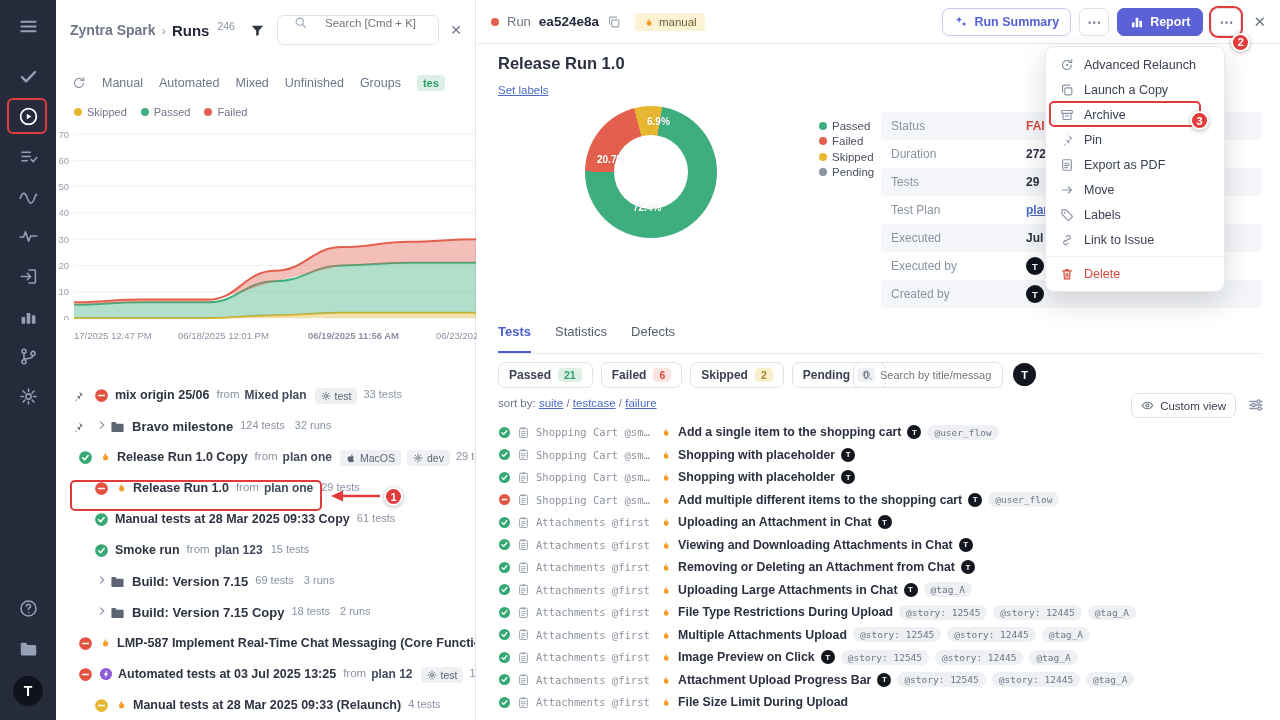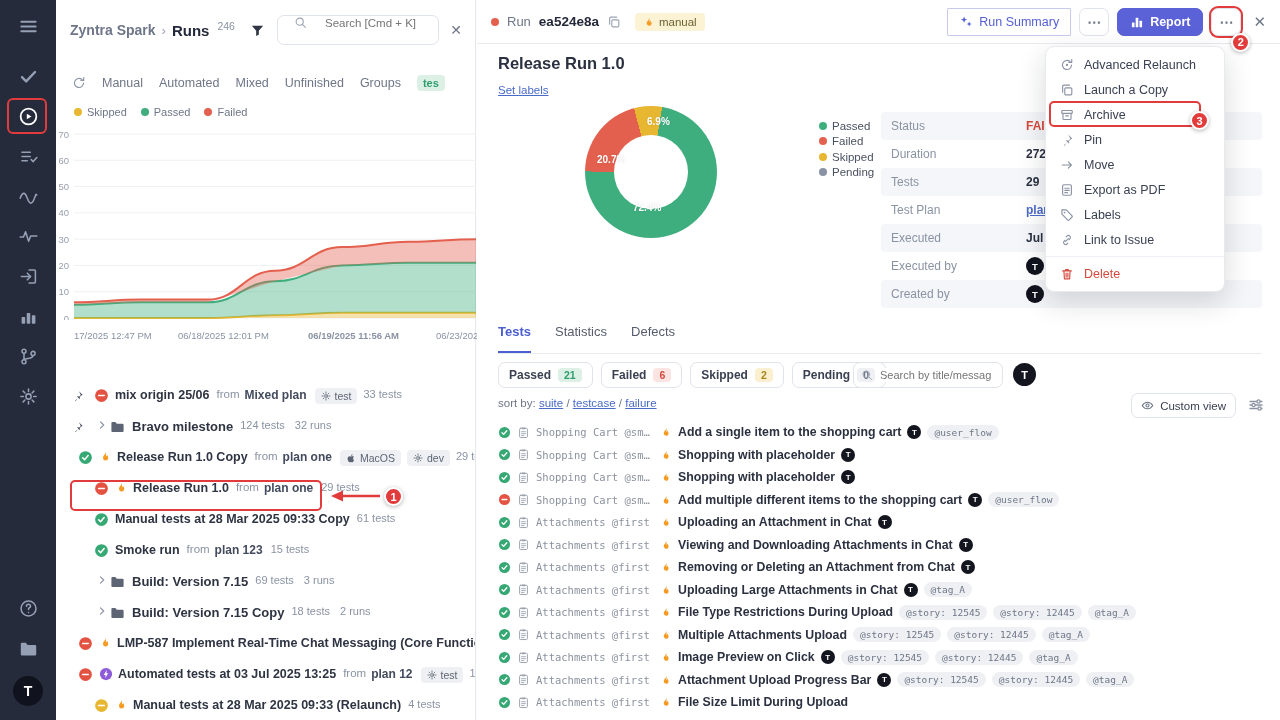--- a/index.html
+++ b/index.html
@@ -69,22 +69,22 @@
   .m-header{position:absolute;left:0;right:0;top:0;height:44px;border-bottom:1px solid #e8eaee;
             display:flex;align-items:center;padding:0 14px;gap:8px}
   .m-dot{width:8px;height:8px;border-radius:50%;background:#e4604e}
   .m-runlabel{font-size:13px;color:#6e7687}
   .m-runid{font-size:13.5px;font-weight:700;color:#23293a}
   .m-copy{width:14px;height:14px;color:#9aa3b2;cursor:pointer}
   .m-badge{display:inline-flex;align-items:center;gap:4px;background:#fbf3d3;border-radius:4px;
            padding:3px 8px;font-size:11.5px;color:#6b6233;margin-left:6px}
   .m-badge .icn{width:12px;height:12px}
   .m-hbtns{margin-left:auto;display:flex;align-items:center;gap:8px}
-  .btn-outline{height:28px;border:1px solid #c6cbee;background:#fff;color:#5560d4;border-radius:1px;
-               font-size:12.5px;font-weight:400;display:flex;align-items:center;gap:6px;padding:0 11px;cursor:pointer}
+  .btn-outline{height:28px;border:1px solid #c6cbee;background:#fff;color:#5560d4;border-radius:7px;
+               font-size:12.5px;font-weight:700;display:flex;align-items:center;gap:6px;padding:0 11px;cursor:pointer}
   .btn-outline .icn{width:14px;height:14px}
   .btn-dots{width:30px;height:28px;border:1px solid #dfe3ea;background:#fff;border-radius:7px;color:#6e7687;
             font-size:14px;font-weight:700;display:flex;align-items:center;justify-content:center;cursor:pointer;position:relative}
   .btn-primary{height:28px;background:#5b61d6;border:1px solid #5b61d6;color:#fff;border-radius:7px;
                font-size:12.5px;font-weight:700;display:flex;align-items:center;gap:6px;padding:0 12px;cursor:pointer}
   .btn-primary .icn{width:14px;height:14px}
   .m-close{color:#6e7687;font-size:15px;margin-left:4px;cursor:pointer}
   .ring{box-shadow:0 0 0 2px #e23b3b}
   .m-title{position:absolute;left:21px;top:54px;font-size:16.5px;font-weight:700;color:#2b3140}
   .set-labels{position:absolute;left:21px;top:84px;font-size:11.5px;color:#4a6bc8;text-decoration:underline;cursor:pointer}
@@ -706,33 +706,33 @@
           <span class="icn ">
             <svg viewBox="0 0 16 16" fill="none" stroke="currentColor" stroke-width="1.3" stroke-linecap="round" stroke-linejoin="round">
               <path d="M9.3 1.8l4.9 4.9-1.9.5-2 2 .3 3.2-2.1-2.1-3.6 4.5-.7-.7 4.5-3.6-2.1-2.1 3.2.3 2-2z" fill="currentColor" stroke="none"></path>
             </svg>
           </span>
           <span>Pin</span>
         </div>
         <div class="menu-item">
           <span class="icn ">
             <svg viewBox="0 0 16 16" fill="none" stroke="currentColor" stroke-width="1.3" stroke-linecap="round" stroke-linejoin="round">
-              <path d="M2.5 8H13M9.5 4.5L13 8l-3.5 3.5"></path>
-            </svg>
-          </span>
-          <span>Move</span>
+              <rect x="3" y="2" width="10" height="12" rx="1.4"></rect>
+              <path d="M5.5 6h5M5.5 8.5h5M5.5 11h3"></path>
+            </svg>
+          </span>
+          <span>Export as PDF</span>
         </div>
         <div class="menu-item">
           <span class="icn ">
             <svg viewBox="0 0 16 16" fill="none" stroke="currentColor" stroke-width="1.3" stroke-linecap="round" stroke-linejoin="round">
-              <rect x="3" y="2" width="10" height="12" rx="1.4"></rect>
-              <path d="M5.5 6h5M5.5 8.5h5M5.5 11h3"></path>
-            </svg>
-          </span>
-          <span>Export as PDF</span>
+              <path d="M2.5 8H13M9.5 4.5L13 8l-3.5 3.5"></path>
+            </svg>
+          </span>
+          <span>Move</span>
         </div>
         <div class="menu-item">
           <span class="icn ">
             <svg viewBox="0 0 16 16" fill="none" stroke="currentColor" stroke-width="1.3" stroke-linecap="round" stroke-linejoin="round">
               <path d="M2.2 2.2h4.9l6.7 6.7a1 1 0 0 1 0 1.4l-3.5 3.5a1 1 0 0 1-1.4 0L2.2 7.1z"></path>
               <circle cx="5.2" cy="5.2" r="1" fill="currentColor" stroke="none"></circle>
             </svg>
           </span>
           <span>Labels</span>
         </div>

